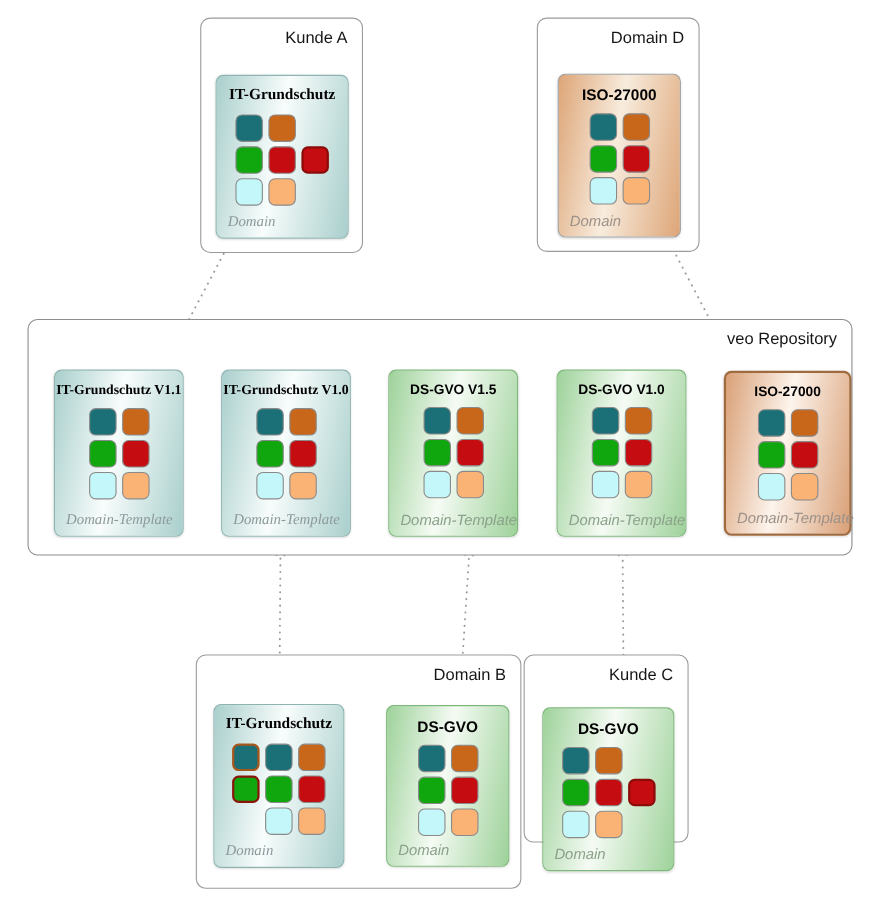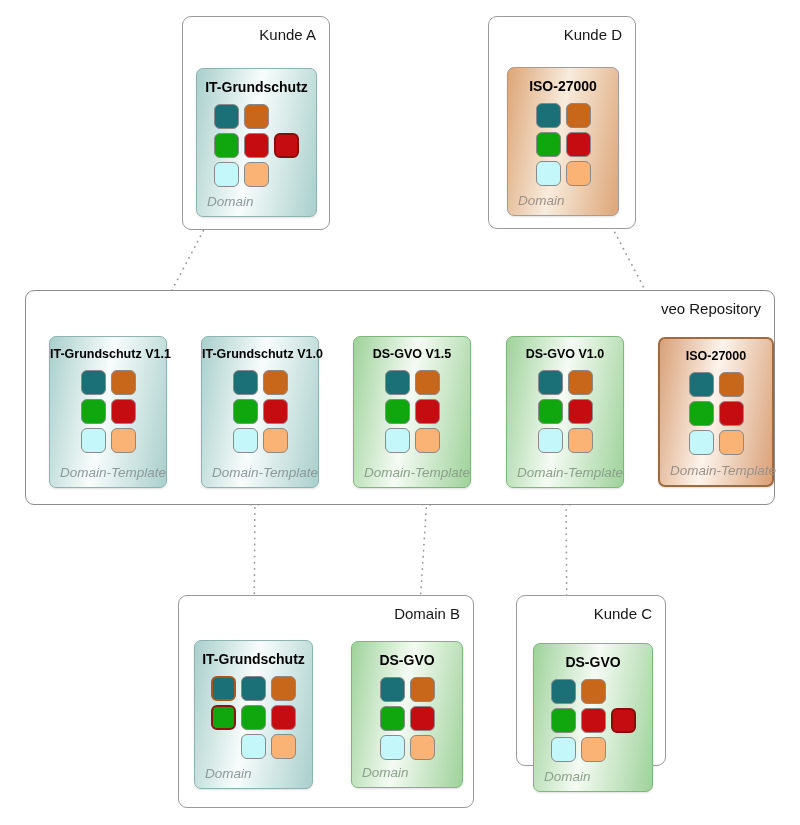--- a/index.html
+++ b/index.html
@@ -12,21 +12,21 @@
     border:1px solid #9b9b9b; border-radius:9px; box-sizing:border-box;padding-left:17px;
   }
   .group-title {
     position:absolute; top:9px; right:13px;
     font-size:15px; color:#161616; white-space:nowrap;
   }
   .card {
     position:absolute; border-radius:7px; box-sizing:border-box;
     box-shadow:0 1px 2px rgba(0,0,0,0.12);
   }
-  .card.teal   { border:1.5px solid #8db4b1; background:linear-gradient(100deg,#a9cfcc 0%,#f8fdfc 46%,#a9cfcc 100%); }
+  .card.teal   { border:1.5px solid #8db4b1; background:linear-gradient(100deg,#a9cfcc 0%,#f8fdfc 46%,#a9cfcc 100%);font-family:Liberation Serif, serif; }
   .card.green  { border:1.5px solid #7db87a; background:linear-gradient(100deg,#9ed29a 0%,#f5fbf4 46%,#9ed29a 100%); }
   .card.orange-soft   { border:1.5px solid #9e9e9e; background:linear-gradient(100deg,#dda577 0%,#f8ecdd 46%,#dda577 100%); }
   .card.orange-strong { border:2px solid #a06a3f;   background:linear-gradient(100deg,#d9a077 0%,#fdf4ec 46%,#d9a077 100%); }
   .card-title {
     text-align:center; font-weight:bold; color:#000;
     margin-top:10px; font-size:12.5px; white-space:nowrap;
   }
   .card.cust .card-title { font-size:14px; }
   .card-label {
     position:absolute; left:10px; bottom:7px;
@@ -81,21 +81,21 @@
             <div class="tile" style="background: rgb(195, 247, 249);"></div>
             <div class="tile" style="background: rgb(251, 178, 117);"></div>
             <div class="tile empty"></div>
           </div>
         </div>
       <div class="card-label">Domain</div>
     </div>
   </section>
 
   <section class="group" style="left:488px;top:16px;width:148px;height:213px">
-    <div class="group-title">Kunde D</div>
+    <div class="group-title">Domain D</div>
     <div class="card orange-soft cust" style="left:18px;top:50px;width:112px;height:149px">
       <div class="card-title">ISO-27000</div>
       <div class="tiles">
           <div class="tile-row">
             <div class="tile" style="background: rgb(26, 112, 118);"></div>
             <div class="tile" style="background: rgb(200, 102, 26);"></div>
           </div>
           <div class="tile-row">
             <div class="tile" style="background: rgb(16, 166, 14);"></div>
             <div class="tile" style="background: rgb(197, 12, 17);"></div>
@@ -244,21 +244,21 @@
           </div>
           <div class="tile-row">
             <div class="tile" style="background: rgb(195, 247, 249);"></div>
             <div class="tile" style="background: rgb(251, 178, 117);"></div>
           </div>
         </div>
       <div class="card-label">Domain</div>
     </div>
   </section>
 
-  <section class="group" style="left:516px;top:595px;width:150px;height:171px">
+  <section class="group" style="left:476px;top:595px;width:150px;height:171px">
     <div class="group-title">Kunde C</div>
     <div class="card green cust" style="left:16px;top:47px;width:120px;height:149px">
       <div class="card-title">DS-GVO</div>
       <div class="tiles">
           <div class="tile-row">
             <div class="tile" style="background: rgb(26, 112, 118);"></div>
             <div class="tile" style="background: rgb(200, 102, 26);"></div>
             <div class="tile empty"></div>
           </div>
           <div class="tile-row">

